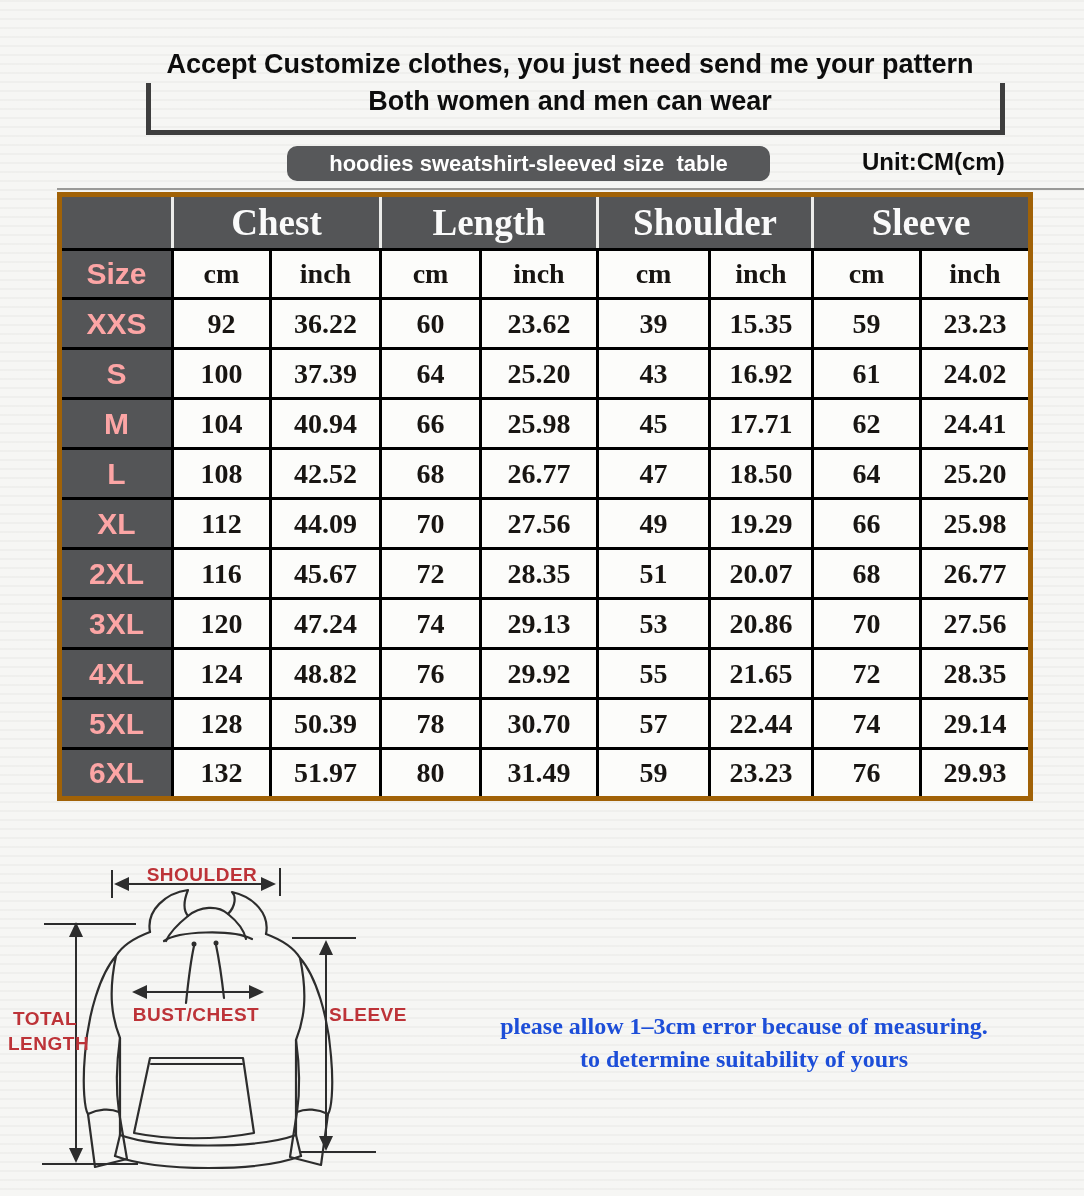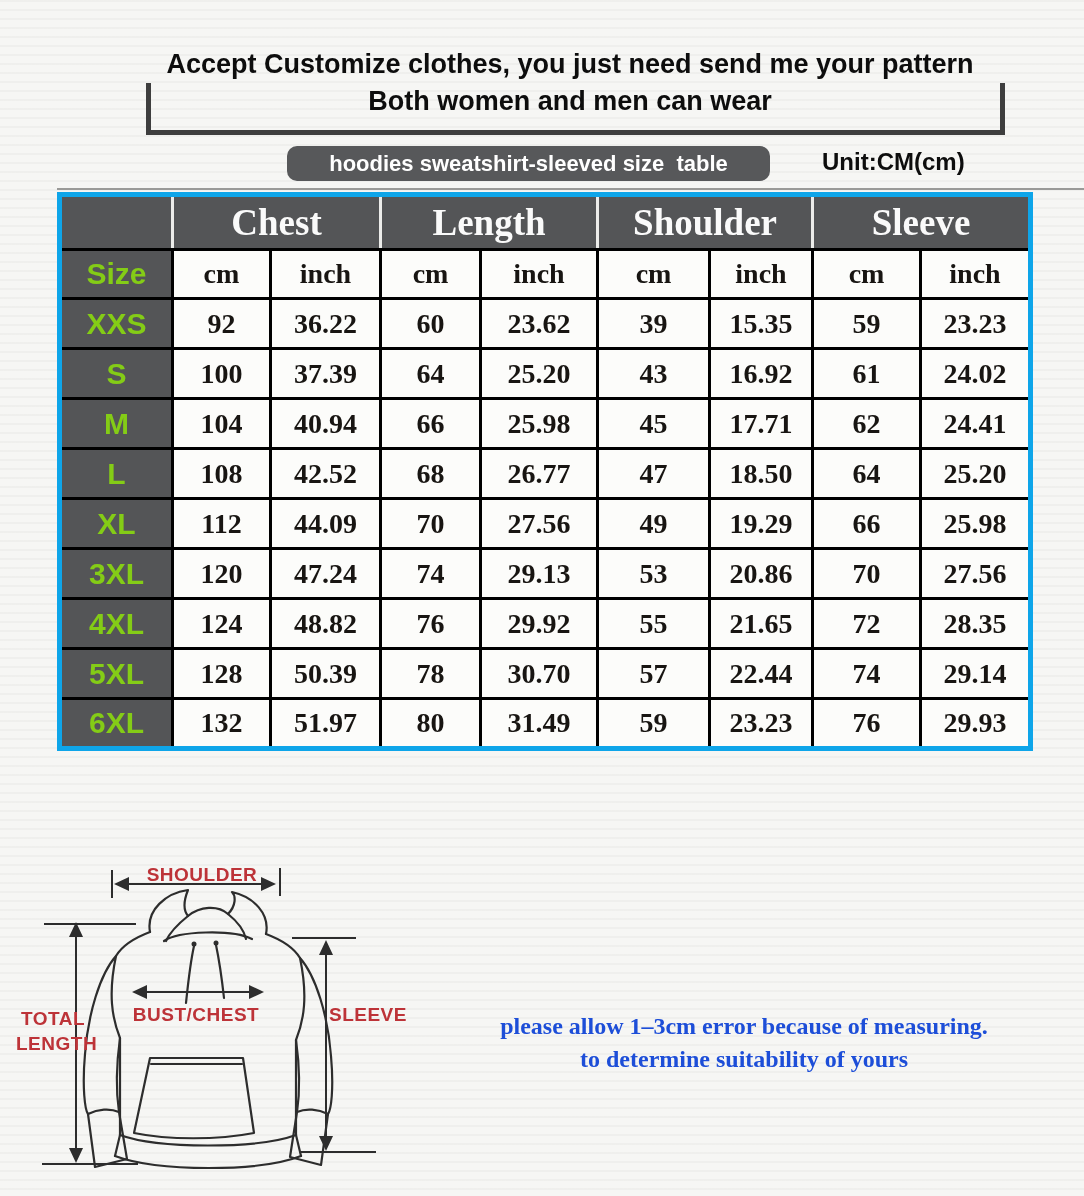--- a/index.html
+++ b/index.html
@@ -10,45 +10,45 @@
 
   
   .bracket { position:absolute; left:146px; top:83px; width:849px; height:47px;
              border-left:5px solid #3e3e3e; border-right:5px solid #3e3e3e; border-bottom:5px solid #3e3e3e; }
   .headline { position:absolute; left:100px; top:46px; width:940px; text-align:center; z-index:2;
               font-weight:bold; font-size:27px; line-height:37px; color:#0d0d0d; white-space:nowrap; }
 
   
   .titlebar { position:absolute; left:287px; top:146px; width:483px; height:35px; background:#57585a;
               color:#ffffff; font-weight:bold; font-size:22px; line-height:35px; text-align:center; white-space:pre;border-radius:10px; }
-  .unit { position:absolute; left:822px; top:148px; font-weight:bold; font-size:24px; color:#0d0d0d; }
+  .unit { position:absolute; left:862px; top:148px; font-weight:bold; font-size:24px; color:#0d0d0d; }
   .rule { position:absolute; left:57px; top:188px; width:1027px; height:2px; background:#9a9a98; }
 
   
   table.size { position:absolute; left:57px; top:192px; width:971px; border-collapse:collapse;
-               table-layout:fixed; border:5px solid #0ea5e9; background:#fcfcfa; }
+               table-layout:fixed; border:5px solid #a16207; background:#fcfcfa; }
   .size th, .size td { text-align:center; vertical-align:middle; padding:0; overflow:hidden; }
   .size tr.grp { height:55px; }
   .size tr.units { height:49px; }
   .size tbody tr { height:50px; }
   .size th.g, .size th.corner { background:#545557; color:#fafafa; border:3px solid #000;
                border-left-color:#ececea; border-right-color:#ececea;
                font-family:"Liberation Serif", serif; font-weight:bold; font-size:37px; }
-  .size td.szhead, .size td.szlab { background:#545557; color:#84cc16; border:3px solid #000;
+  .size td.szhead, .size td.szlab { background:#545557; color:#fca5a5; border:3px solid #000;
                font-family:"Liberation Sans", sans-serif; font-weight:bold; font-size:30px; }
   .size td.u, .size td.val { border:3px solid #000; background:#fcfcfa; color:#181512;
                font-family:"Liberation Serif", serif; font-weight:bold; font-size:28px; }
 
   
   .diagram { position:absolute; left:8px; top:862px; width:440px; height:334px; }
   .diagram svg { position:absolute; left:0; top:0; }
   .dlabel { position:absolute; color:#bd3338; font-weight:bold; font-size:19px; line-height:25px;
             letter-spacing:0.5px; text-align:center; white-space:pre-line; }
   .lab-shoulder { left:124px; top:0; width:140px; }
-  .lab-total { left:8px; top:144px; width:74px; }
+  .lab-total { left:0; top:144px; width:74px; }
   .lab-bust { left:118px; top:140px; width:140px; }
   .lab-sleeve { left:318px; top:140px; width:84px; }
 
   
   .notes { position:absolute; left:404px; top:1010px; width:680px; text-align:center;
            font-family:Liberation Serif, serif; font-weight:bold; font-size:24px; line-height:32.5px;
            color:#1d4ed8; white-space:nowrap; }
 </style>
 </head>
 <body>
@@ -146,20 +146,31 @@
       <tr>
         <td class="szlab">XL</td>
         <td class="val">112</td>
         <td class="val">44.09</td>
         <td class="val">70</td>
         <td class="val">27.56</td>
         <td class="val">49</td>
         <td class="val">19.29</td>
         <td class="val">66</td>
         <td class="val">25.98</td>
+      </tr>
+      <tr>
+        <td class="szlab">2XL</td>
+        <td class="val">116</td>
+        <td class="val">45.67</td>
+        <td class="val">72</td>
+        <td class="val">28.35</td>
+        <td class="val">51</td>
+        <td class="val">20.07</td>
+        <td class="val">68</td>
+        <td class="val">26.77</td>
       </tr>
       <tr>
         <td class="szlab">3XL</td>
         <td class="val">120</td>
         <td class="val">47.24</td>
         <td class="val">74</td>
         <td class="val">29.13</td>
         <td class="val">53</td>
         <td class="val">20.86</td>
         <td class="val">70</td>

